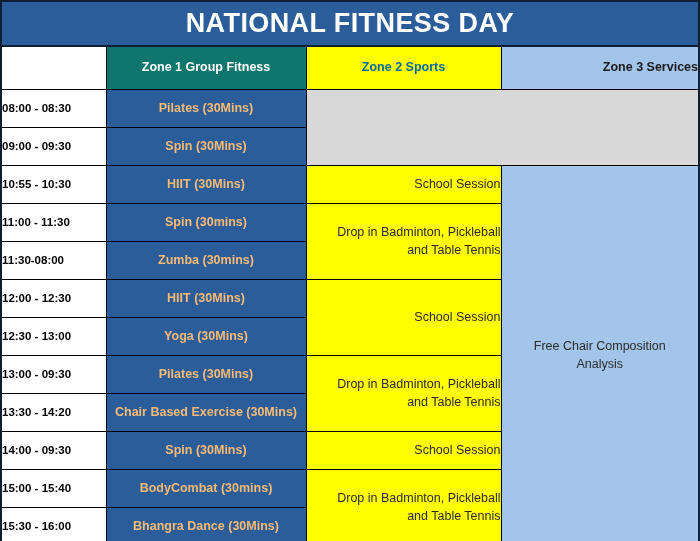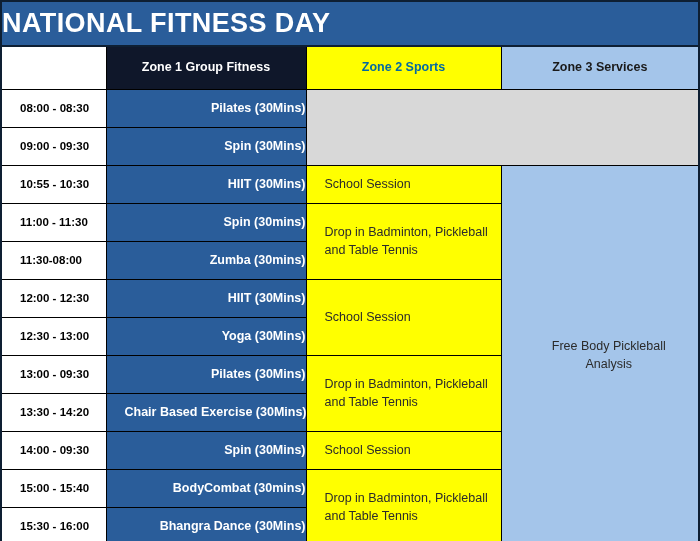--- a/index.html
+++ b/index.html
@@ -26,21 +26,21 @@
 
   
   .title-bar {
     height: 45px;
     background: #2a5d9a;
     border: 2px solid #0e1f33;
     border-bottom: none;
     box-sizing: border-box;
     display: flex;
     align-items: center;
-    justify-content: flex-start;
+    justify-content: center;
   }
   .title-text {
     color: #ffffff;
     font-size: 27px;
     font-weight: bold;
     letter-spacing: 0.4px;
     line-height: 1;
     white-space: nowrap;
   }
 
@@ -69,53 +69,53 @@
   
   tr.head-row > * { height: 43px; }
   .hdr {
     text-align: center;
     font-size: 12.5px;
     font-weight: bold;
     line-height: 1.1;
     padding: 0 4px;
   }
   .hdr-blank { background: #ffffff; }
-  .hdr-z1 { background: #0f172a; color: #ffffff; }
+  .hdr-z1 { background: #0f766e; color: #ffffff; }
   .hdr-z2 { background: #ffff00; color: #0369a1; }
-  .hdr-z3 { background: #a4c5ea; color: #1a1a1a; }
-
-  
-  tr.slot-row > td { height: 38px; padding-left: 18px; }
+  .hdr-z3 { background: #a4c5ea; color: #1a1a1a; text-align: right; }
+
+  
+  tr.slot-row > td { height: 38px; }
 
   td.time-cell {
     background: #ffffff;
     color: #000000;
     font-size: 11.5px;
     font-weight: bold;
     padding-left: 7px;
     text-align: left;
     white-space: nowrap;
   }
 
   td.zone1-cell {
     background: #2a5d9a;
-    color: #ffffff;
+    color: #fdba74;
     font-size: 12.5px;
     font-weight: bold;
     padding-left: 8px;
-    text-align: right;
+    text-align: center;
     white-space: nowrap;
   }
 
   td.zone2-cell {
     background: #ffff00;
     color: #2b2b2b;
     font-size: 12.5px;
     font-weight: normal;
-    text-align: left;
+    text-align: right;
     padding: 0 6px;
     line-height: 1.45;
   }
 
   td.zone3-cell {
     background: #a4c5ea;
     color: #2b2b2b;
     font-size: 12.5px;
     font-weight: normal;
     text-align: center;
@@ -163,21 +163,21 @@
           <td class="time-cell">09:00 - 09:30</td>
           <td class="zone1-cell">Spin (30Mins)</td>
         </tr>
         <tr class="slot-row">
           <td class="time-cell">10:55 - 10:30</td>
           <td class="zone1-cell">HIIT (30Mins)</td>
           <td class="zone2-cell" rowspan="1">
             <span class="cell-line">School Session</span>
           </td>
           <td class="zone3-cell" rowspan="10">
-            <span class="cell-line">Free Body Pickleball</span>
+            <span class="cell-line">Free Chair Composition</span>
             <span class="cell-line">Analysis</span>
           </td>
         </tr>
         <tr class="slot-row">
           <td class="time-cell">11:00 - 11:30</td>
           <td class="zone1-cell">Spin (30mins)</td>
           <td class="zone2-cell" rowspan="2">
             <span class="cell-line">Drop in Badminton, Pickleball</span>
             <span class="cell-line">and Table Tennis</span>
           </td>

